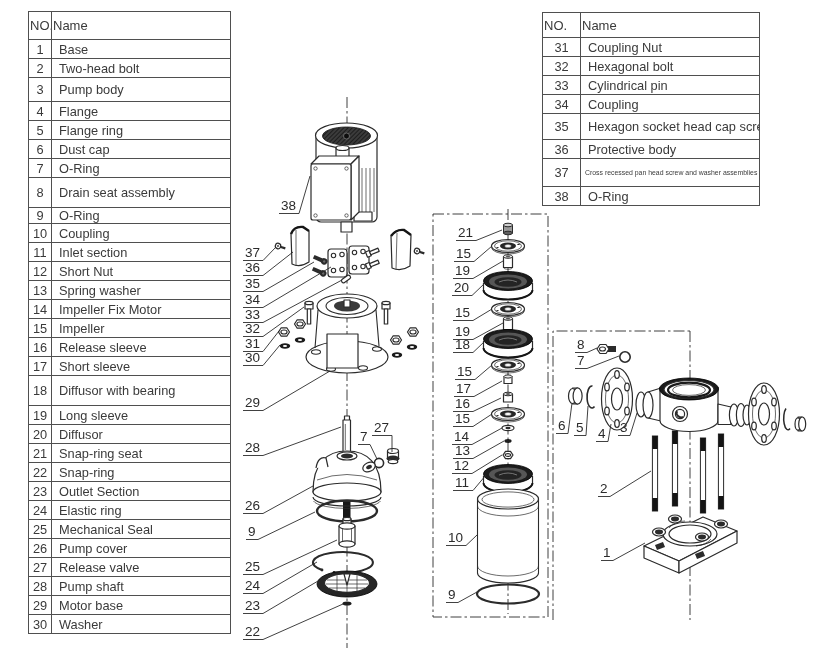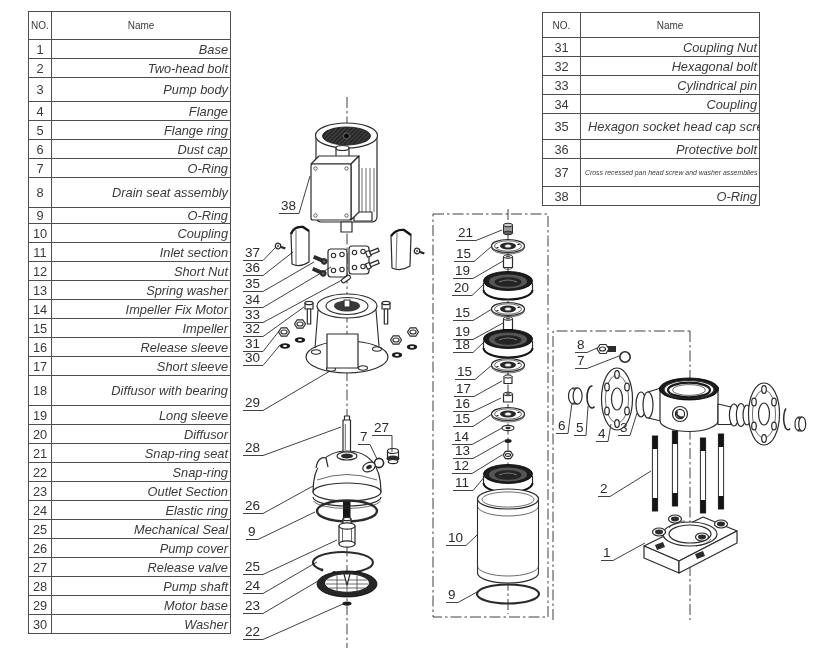--- a/index.html
+++ b/index.html
@@ -3,23 +3,23 @@
 <meta charset="utf-8">
 <style>
   html,body{margin:0;padding:0;background:#fff;}
   .page{position:relative;width:815px;height:653px;background:#fff;overflow:hidden;
         font-family:"Liberation Sans",sans-serif;}
   svg{position:absolute;left:0;top:0;}
   .parts-table{position:absolute;border-collapse:collapse;background:#fff;color:#3a3a3a;
         table-layout:fixed;}
   .parts-table th,.parts-table td{border:1.4px solid #4f4f4f;font-weight:400;
         font-size:12.8px;overflow:hidden;white-space:nowrap;}
-  .parts-table th{font-size:10px;text-align:center;margin-top:15px;}
+  .parts-table th{font-size:13px;text-align:left;margin-top:15px;}
   .parts-table td:first-child{text-align:center;padding:0;}
-  .parts-table td:nth-child(2){text-align:right;padding:0 2px 0 7px;font-style:italic;}
+  .parts-table td:nth-child(2){text-align:left;padding:0 2px 0 7px;}
   #tblL{left:28px;top:11px;width:203px;}
   #tblR{left:542px;top:12px;width:218px;}
   #tblL tr{height:19px;} #tblL thead tr{height:28px;}
   #tblL tbody tr:nth-child(3){height:24px;}
   #tblL tbody tr:nth-child(8){height:30px;}
   #tblL tbody tr:nth-child(9){height:16px;}
   #tblL tbody tr:nth-child(18){height:30px;}
   #tblR tr{height:19px;} #tblR thead tr{height:25px;}
   #tblR tbody tr:nth-child(5){height:26px;}
   #tblR tbody tr:nth-child(7){height:28px;}
@@ -621,21 +621,21 @@
         <tr>
           <td>34</td>
           <td>Coupling</td>
         </tr>
         <tr>
           <td>35</td>
           <td>Hexagon socket head cap screw</td>
         </tr>
         <tr>
           <td>36</td>
-          <td>Protective bolt</td>
+          <td>Protective body</td>
         </tr>
         <tr>
           <td>37</td>
           <td>Cross recessed pan head screw and washer assemblies</td>
         </tr>
         <tr>
           <td>38</td>
           <td>O-Ring</td>
         </tr>
       </tbody>

